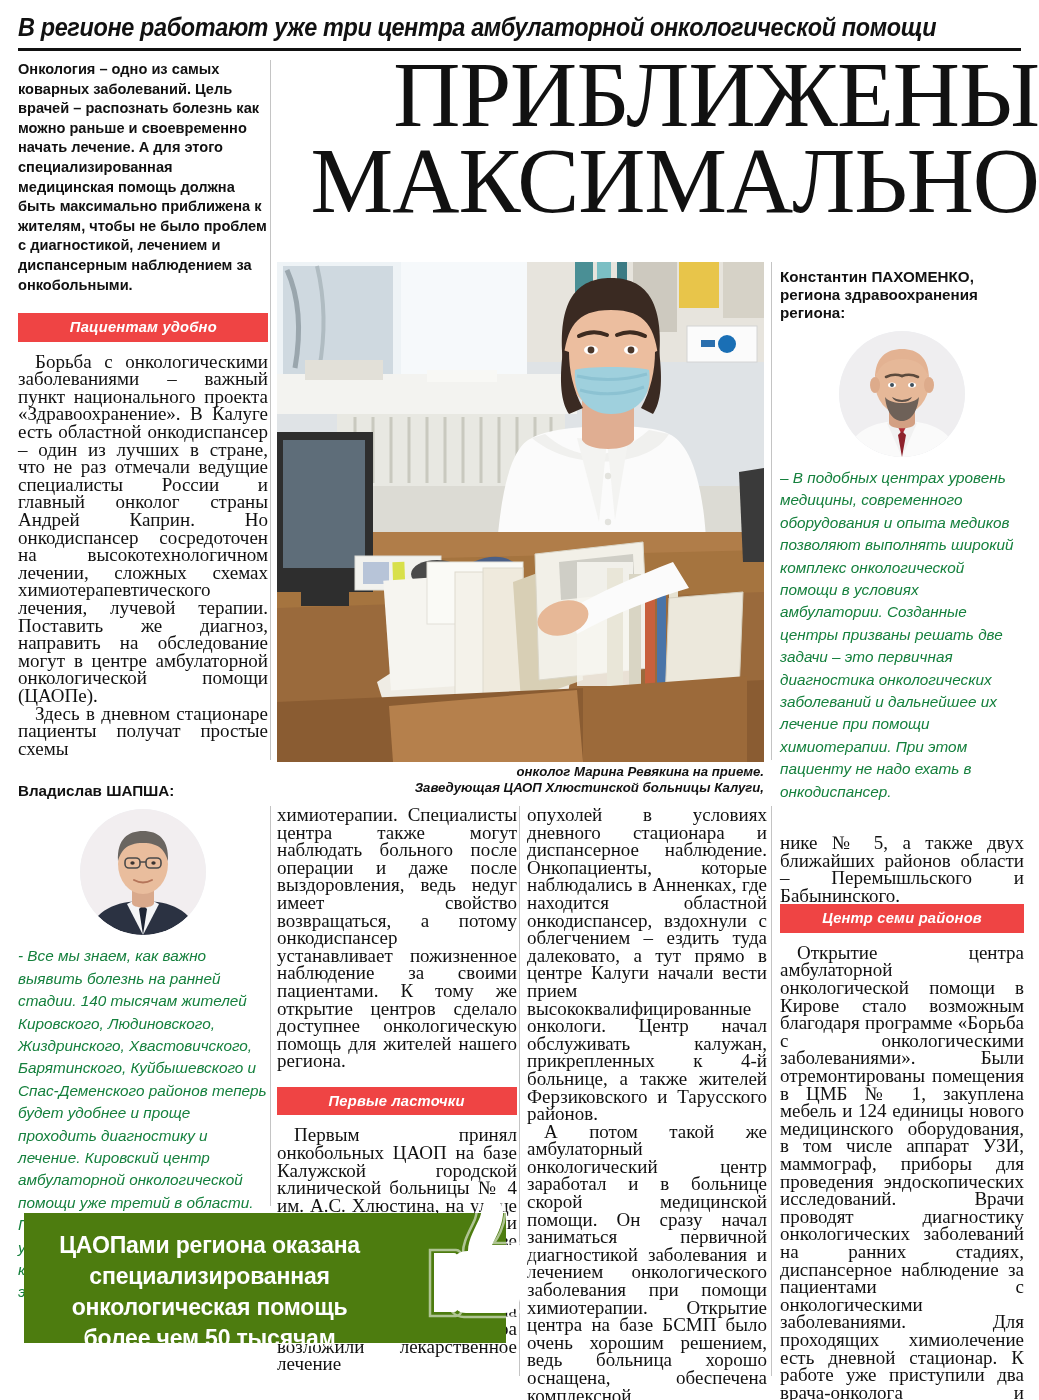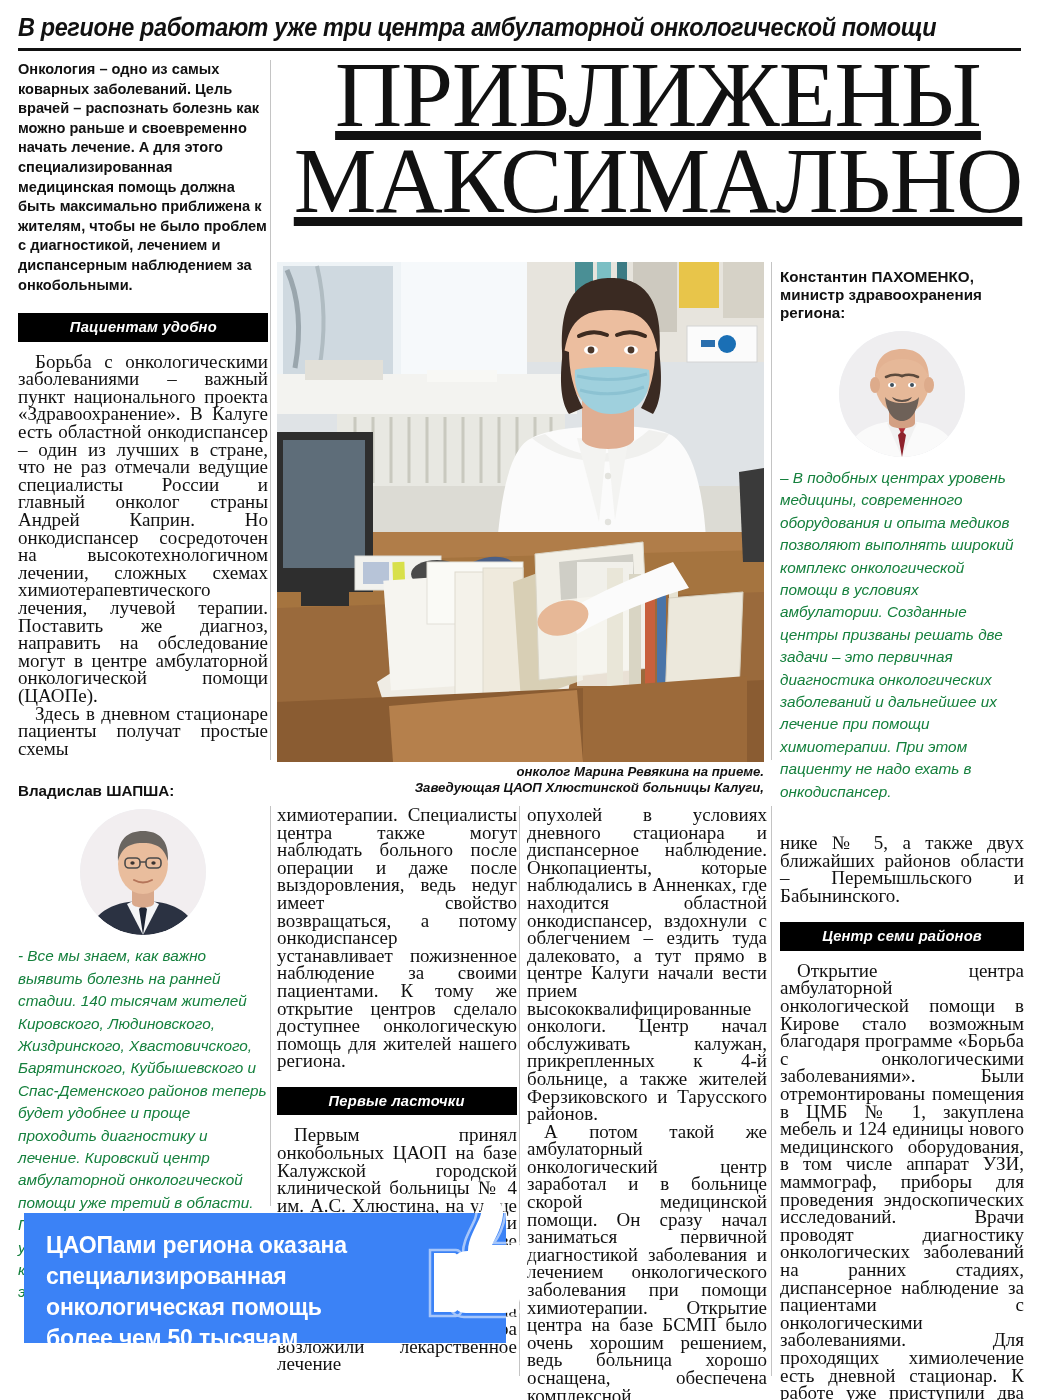--- a/index.html
+++ b/index.html
@@ -34,22 +34,21 @@
 
   
   .headline{
     position:absolute;left:277px;top:52px;width:762px;
     font-family:"Liberation Serif", serif;
     font-weight:400;
     font-size:93px;
     line-height:0.93;
     letter-spacing:-1px;
     color:#111;
-    text-align:center;
-    text-decoration:underline;
+    text-align:right;
   }
   .headline .l1{display:block;transform:scaleX(1.0);transform-origin:left top;}
   .headline .l2{display:block;}
 
   
   .serif-body{
     font-family:"Liberation Serif", serif;
     font-size:19px;
     line-height:17.6px;
     text-align:justify;
@@ -66,21 +65,21 @@
     font-size:14.6px;
     line-height:19.6px;
     color:#111;
   }
 
   
   .left-rail{position:absolute;left:18px;top:60px;width:250px;}
 
   
   .redbar{
-    background:#000000;
+    background:#ef4444;
     color:#fff;
     text-align:center;
     font-family:"Liberation Sans", sans-serif;
     font-weight:700;font-style:italic;
     font-size:15.5px;
     letter-spacing:0.2px;
     padding:6px 4px 7px 4px;
     line-height:1;
   }
   .redbar span{display:inline-block;transform:scaleX(0.95);}
@@ -125,21 +124,22 @@
 
   
   .botcol{position:absolute;top:806px;width:240px;}
   .botcol.c1{left:277px;}
   .botcol.c2{left:527px;}
   .botcol.c3{left:780px;width:244px;}
 
   
   .green{
     position:absolute;left:24px;top:1213px;width:482px;height:130px;
-    background:#3b82f6;
+    background:#4d7c0f;
+    text-align:center;
   }
   .green-text{
     position:absolute;left:22px;top:16px;width:348px;
     font-family:"Liberation Sans", sans-serif;
     font-weight:700;
     font-size:24.5px;
     line-height:31px;
     color:#fff;
     letter-spacing:-0.2px;
   }
@@ -351,21 +351,21 @@
   </div>
 
   <div class="caption">
     <div>онколог Марина Ревякина на приеме.</div>
     <div>Заведующая ЦАОП Хлюстинской больницы Калуги,</div>
   </div>
 
   <div class="right-rail">
     <div class="qname">
       <div>Константин ПАХОМЕНКО,</div>
-      <div>министр здравоохранения</div>
+      <div>региона здравоохранения</div>
       <div>региона:</div>
     </div>
 
     <div class="portrait">
       <svg viewBox="0 0 126 126" width="126" height="126">
         <defs>
             <clipPath id="clipB">
               <circle cx="63" cy="63" r="63"></circle>
             </clipPath>
           </defs>
@@ -419,21 +419,21 @@
     <div class="serif-body">
       <p style="text-indent:0;">опухолей в условиях дневного стационара и диспансерное наблюдение. Онкопациенты, которые наблюдались в Анненках, где находится областной онкодиспансер, вздохнули с облегчением – ездить туда далековато, а тут прямо в центре Калуги начали вести прием высококвалифицированные онкологи. Центр начал обслуживать калужан, прикрепленных к 4-й больнице, а также жителей Ферзиковского и Тарусского районов.</p>
       <p>А потом такой же амбулаторный онкологический центр заработал и в больнице скорой медицинской помощи. Он сразу начал заниматься первичной диагностикой заболевания и лечением онкологического заболевания при помощи химиотерапии. Открытие центра на базе БСМП было очень хорошим решением, ведь больница хорошо оснащена, обеспечена комплексной диагностической базой и необходимыми подразделениями. Вот, например, при проведении химиотерапии может понадобиться реанимация, которая есть в БСМП. Кроме того, врачи больницы скорой медицинской помощи уже имели большой опыт в обследовании и лечении больных с онкологическими заболеваниями. В данный ЦАОП за обследованием и онкологической помощью могут обращаться жители Калуги, прикрепленные к городской поликлинике и поликли-</p>
     </div>
   </div>
 
   <div class="botcol c3">
     <div class="serif-body" style="padding-top:28px;">
       <p style="text-indent:0;">нике № 5, а также двух ближайших районов области – Перемышльского и Бабынинского.</p>
     </div>
-    <div class="redbar" style="margin-top:18px;">
+    <div class="redbar" style="margin-top:0;">
       <span>Центр семи районов</span>
     </div>
     <div class="serif-body" style="margin-top:11px;">
       <p>Открытие центра амбулаторной онкологической помощи в Кирове стало возможным благодаря программе «Борьба с онкологическими заболеваниями». Были отремонтированы помещения в ЦМБ № 1, закуплена мебель и 124 единицы нового медицинского оборудования, в том числе аппарат УЗИ, маммограф, приборы для проведения эндоскопических исследований. Врачи проводят диагностику онкологических заболеваний на ранних стадиях, диспансерное наблюдение за пациентами с онкологическими заболеваниями. Для проходящих химиолечение есть дневной стационар. К работе уже приступили два врача-онколога и медперсонал, прошедший спецподготовку. В такой онкологический центр, куда стекаются больные с семи районов области, могут планироваться и консультационные выезды специалистов областного онкодиспансера.</p>
     </div>
 
   </div>
 
   <div class="green">
     <div class="green-text">

